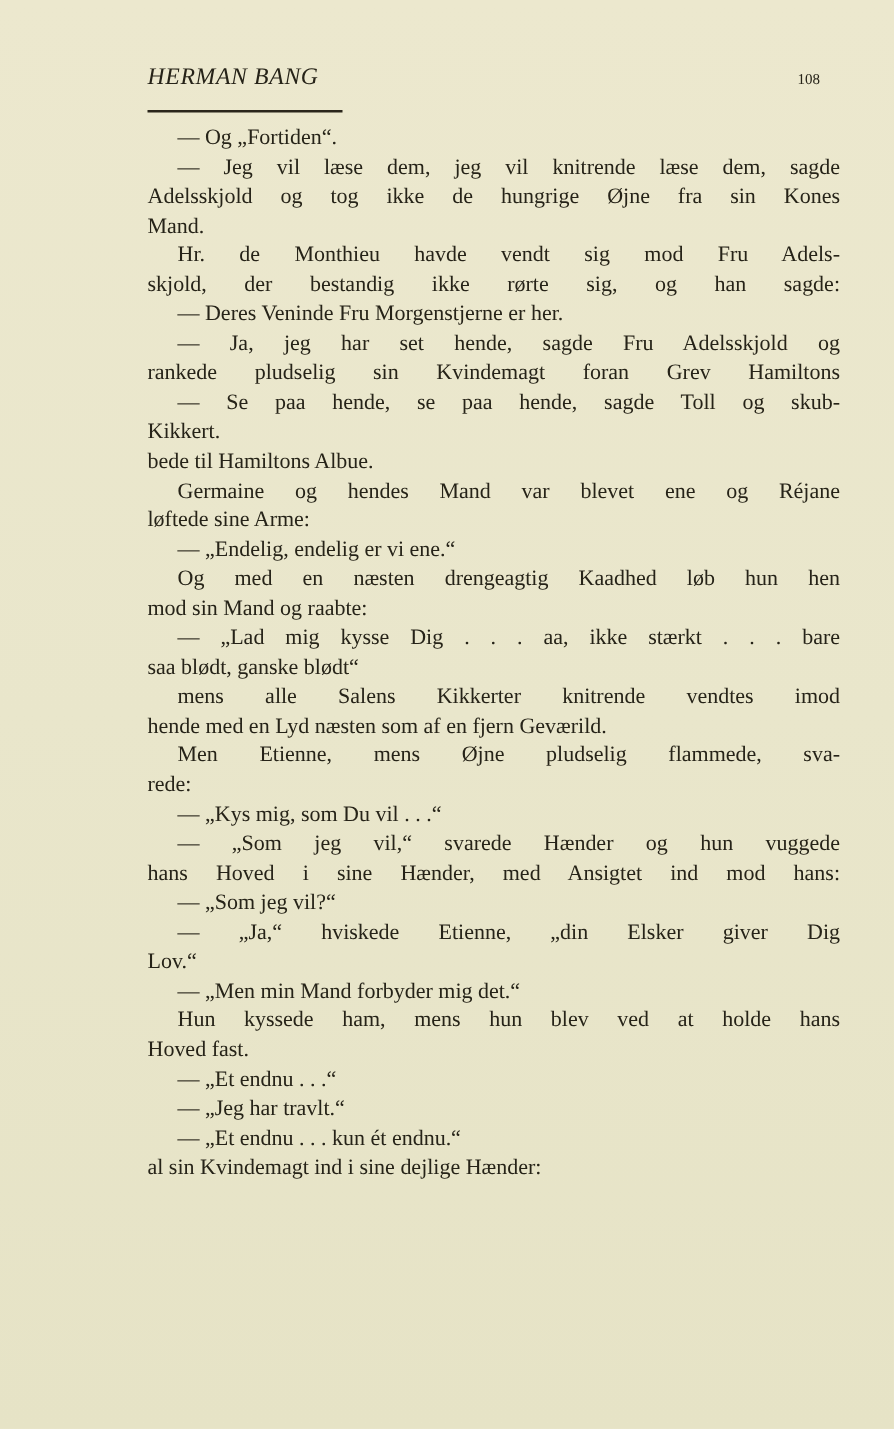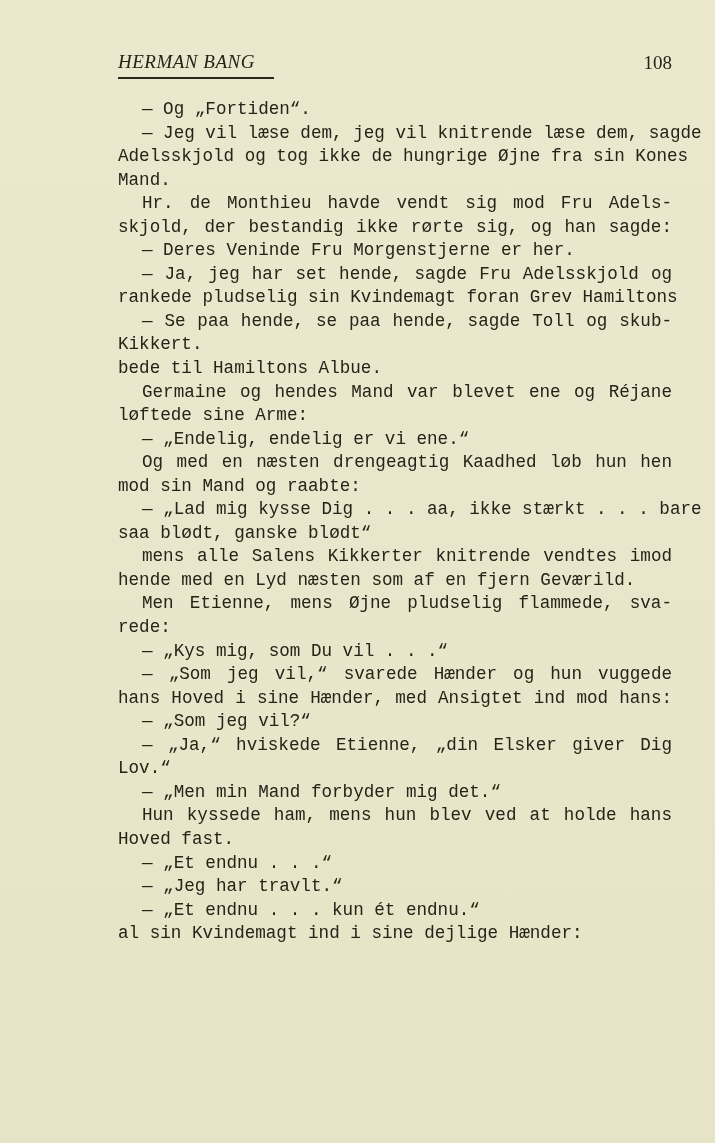--- a/index.html
+++ b/index.html
@@ -30,45 +30,45 @@
       height: 26px;
     }
     .author {
       position: absolute;
       left: 0;
       top: 0;
       font-style: italic;
       font-size: 19px;
       letter-spacing: 0.5px;
       line-height: 22px;
-      padding-bottom: 4px;
+      padding-bottom: 15px;
       border-bottom: 2px solid #2a261b;
       width: 156px;
       white-space: nowrap;
     }
     .page-number {
       position: absolute;
-      right: 0;
+      right: 16px;
       top: 1px;
-      font-size: 19px;
+      font-size: 12px;
       line-height: 22px;
     }
     .body-text {
       position: absolute;
       top: 98px;
       left: 0;
       width: 554px;
     }
     .line {
       display: block;
       height: 23.55px;
       line-height: 23.55px;
       font-size: 19.5px;
       white-space: nowrap;
-      font-family: Liberation Mono, monospace;
+      font-family: Liberation Serif, serif;
       font-size: 17.6px;
       letter-spacing: 0px;
     }
     .line.just {
       text-align: justify;
       text-align-last: justify;
     }
     .line.indent {
       padding-left: 24px;
     }

